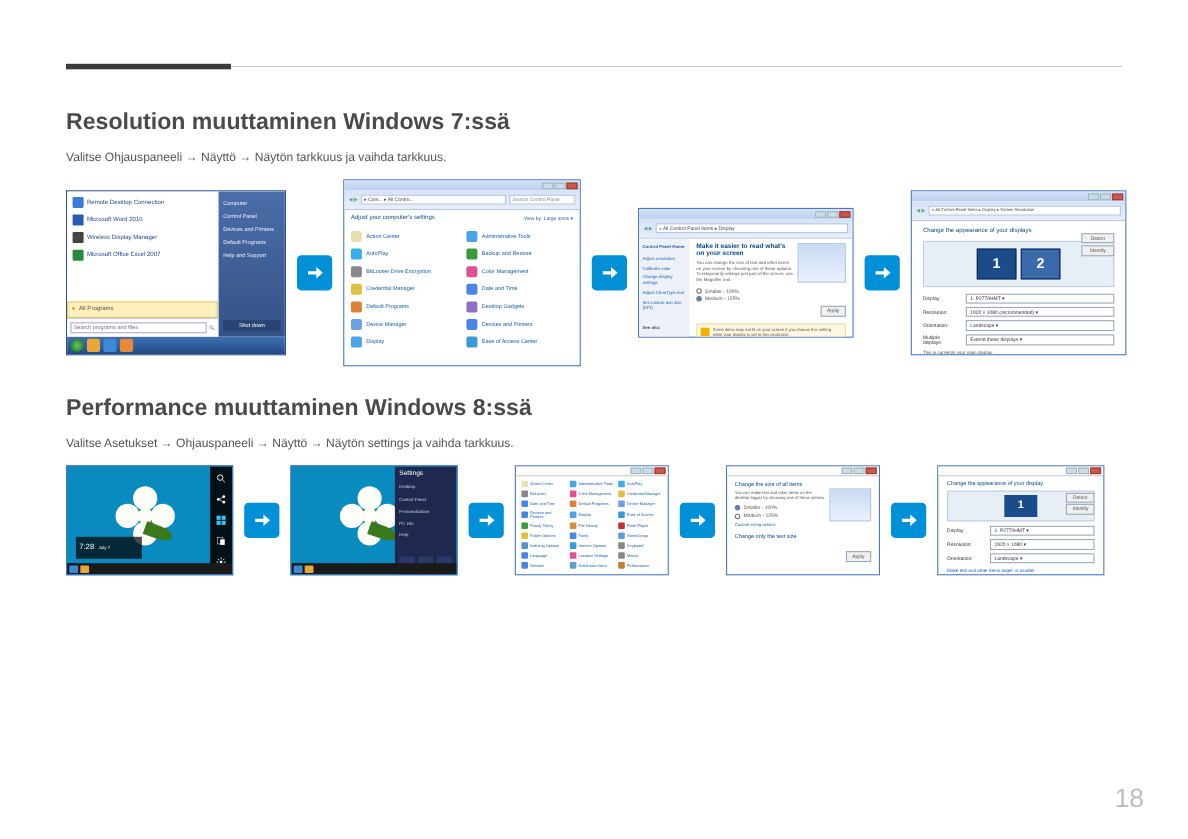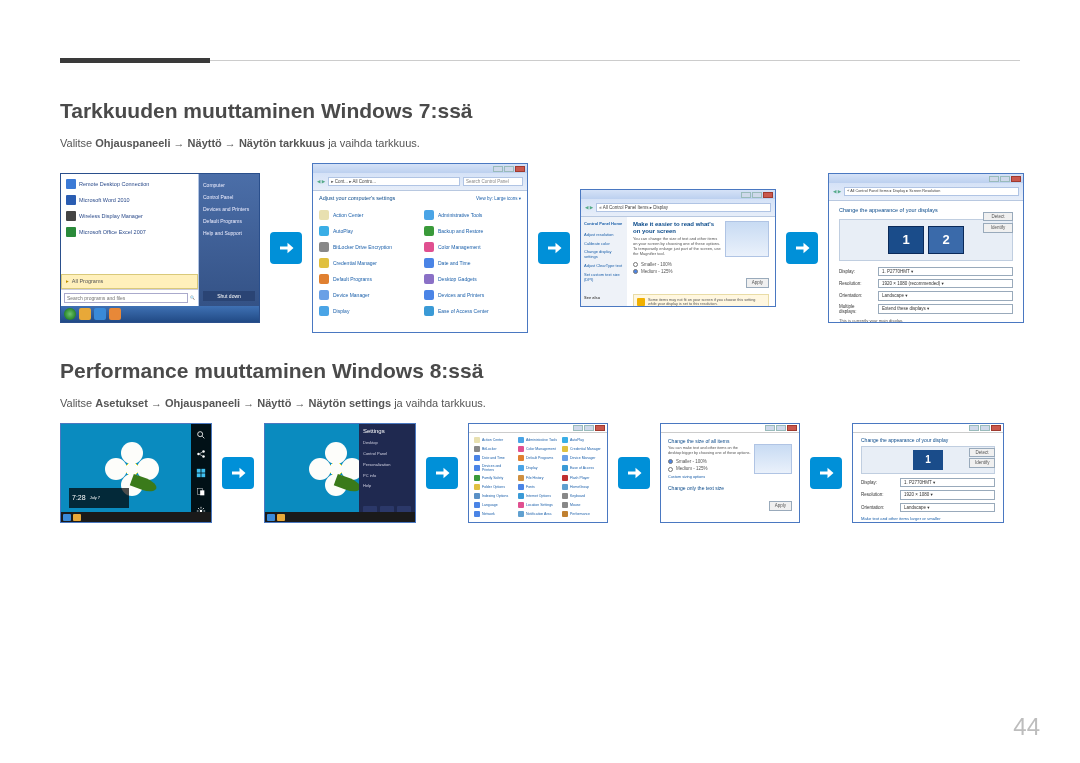--- a/index.html
+++ b/index.html
@@ -30,21 +30,21 @@
     font-size: 21px;
     font-weight: 600;
     color: #4a4a4a;
     margin-bottom: 14px;
   }
   .instruction {
     font-size: 11px;
     color: #555;
     margin-bottom: 14px;
   }
-  .instruction b { font-weight: bold; }
+  .instruction b { font-weight: normal; }
 
   .row {
     display: flex;
     align-items: center;
     gap: 10px;
     margin-bottom: 26px;
   }
   .row > .screenshot { flex: 0 0 auto; }
 
   .arrow {
@@ -177,21 +177,21 @@
     font-size:24px; color:#bdbdbd; font-weight:400;
   }
 </style>
 </head>
 <body>
 
 <div class="top-divider">
   <div class="top-divider-accent"></div>
 </div>
 
-<h2 class="section-heading">Tarkkuuden muuttaminen Windows 7:ssä</h2>
+<h2 class="section-heading">Resolution muuttaminen Windows 7:ssä</h2>
 <p class="instruction">
   <span>Valitse </span>
   <b>Ohjauspaneeli → Näyttö → Näytön tarkkuus</b>
   <span> ja vaihda tarkkuus.</span>
 </p>
 
 <div class="row">
 
   <div class="screenshot sc-startmenu">
     <div class="sm-body">
@@ -706,13 +706,13 @@
         </div>
       <div class="res-links" id="res8-links" style="margin-top:3px;">
           <div>Make text and other items larger or smaller</div>
           <div>What display settings should I choose?</div>
         </div>
 
     </div>
   </div>
 </div>
 
-<div class="page-num">44</div>
+<div class="page-num">18</div>
 
 </body></html>

